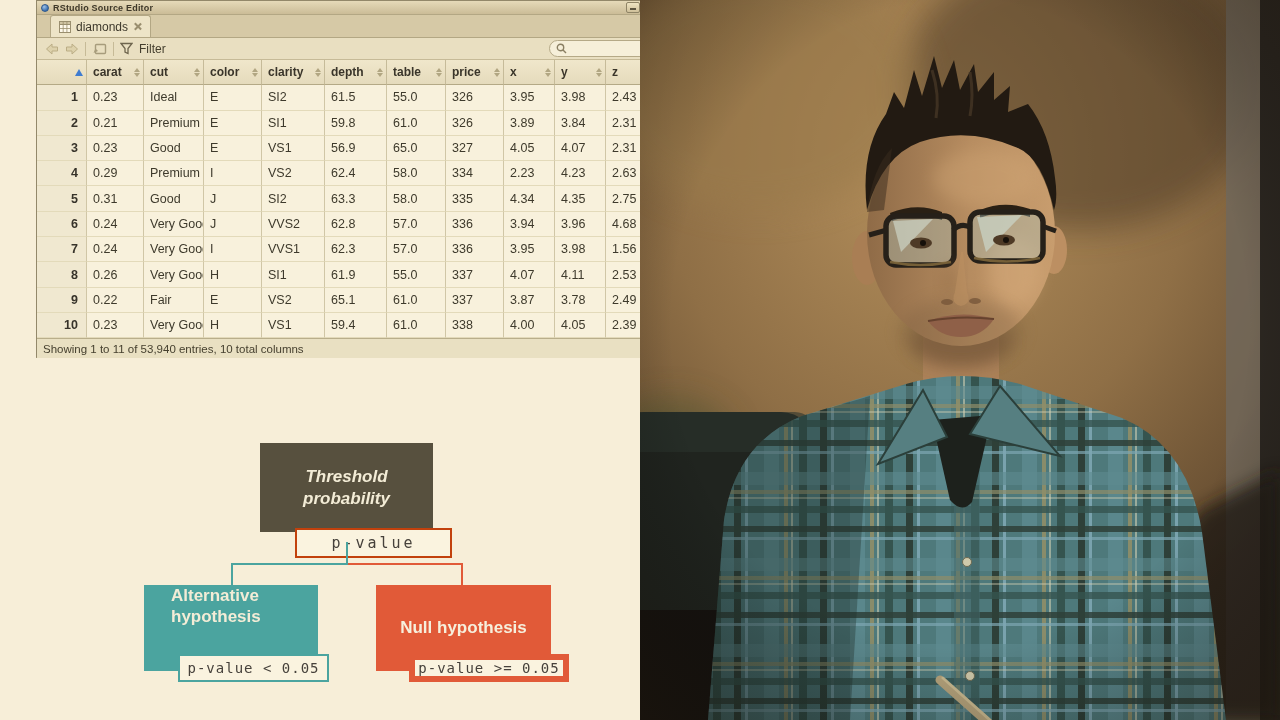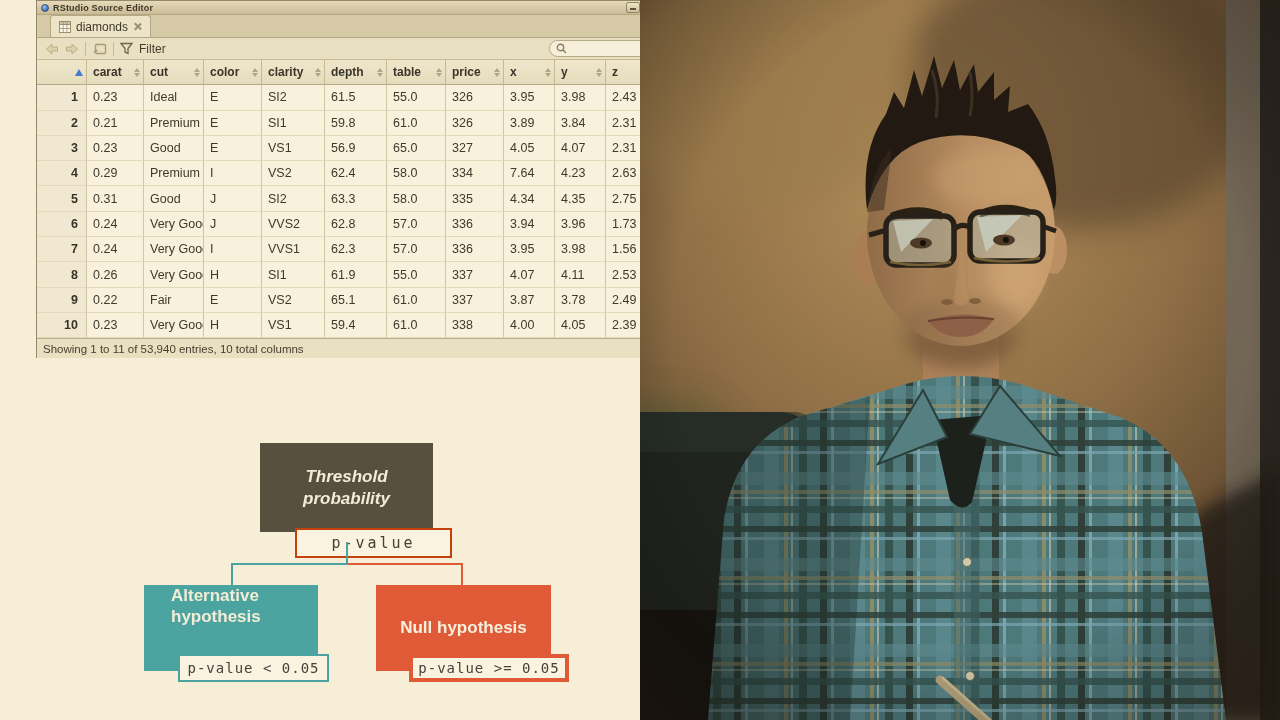--- a/index.html
+++ b/index.html
@@ -70,21 +70,21 @@
   .conn { position:absolute; }
   .c-stem { left:310px; top:184px; width:2px; height:21px; background:#4ba49f; }
   .c-h-teal { left:195px; top:205px; width:117px; height:2px; background:#4ba49f; }
   .c-h-orange { left:312px; top:205px; width:115px; height:2px; background:#e15a38; }
   .c-drop-teal { left:195px; top:205px; width:2px; height:23px; background:#4ba49f; }
   .c-drop-orange { left:425px; top:205px; width:2px; height:23px; background:#e15a38; }
   .box-alt { left:108px; top:227px; width:174px; height:86px; background:#4ba49f; color:#f3ecd6; font-weight:bold; font-size:17px; line-height:1.25; display:flex; align-items:flex-start; padding-left:27px; }
   .box-alt span { width:105px; }
   .pill-alt { left:142px; top:296px; width:151px; height:28px; border:2px solid #4ba49f; font-size:14px; letter-spacing:1px; }
   .box-null { left:340px; top:227px; width:175px; height:86px; background:#e15a38; color:#f6efdc; font-weight:bold; font-size:17px; display:flex; align-items:center; justify-content:center; }
-  .pill-null { left:373px; top:296px; width:160px; height:28px; border:4px solid #ef4444; font-size:14px; letter-spacing:1px; }
+  .pill-null { left:373px; top:296px; width:160px; height:28px; border:6px solid #ef4444; font-size:14px; letter-spacing:1px; }
 
   
   .right-pane { position:relative; width:640px; height:720px; background:#6e5534; }
   .right-pane svg { display:block; }
 </style>
 </head>
 <body>
 
 <div class="stage">
 
@@ -268,21 +268,21 @@
             <div class="td">4.07</div>
             <div class="td">2.31</div>
             <div class="td rownum">4</div>
             <div class="td">0.29</div>
             <div class="td">Premium</div>
             <div class="td">I</div>
             <div class="td">VS2</div>
             <div class="td">62.4</div>
             <div class="td">58.0</div>
             <div class="td">334</div>
-            <div class="td">7.64</div>
+            <div class="td">2.23</div>
             <div class="td">4.23</div>
             <div class="td">2.63</div>
             <div class="td rownum">5</div>
             <div class="td">0.31</div>
             <div class="td">Good</div>
             <div class="td">J</div>
             <div class="td">SI2</div>
             <div class="td">63.3</div>
             <div class="td">58.0</div>
             <div class="td">335</div>
@@ -292,21 +292,21 @@
             <div class="td rownum">6</div>
             <div class="td">0.24</div>
             <div class="td">Very Good</div>
             <div class="td">J</div>
             <div class="td">VVS2</div>
             <div class="td">62.8</div>
             <div class="td">57.0</div>
             <div class="td">336</div>
             <div class="td">3.94</div>
             <div class="td">3.96</div>
-            <div class="td">1.73</div>
+            <div class="td">4.68</div>
             <div class="td rownum">7</div>
             <div class="td">0.24</div>
             <div class="td">Very Good</div>
             <div class="td">I</div>
             <div class="td">VVS1</div>
             <div class="td">62.3</div>
             <div class="td">57.0</div>
             <div class="td">336</div>
             <div class="td">3.95</div>
             <div class="td">3.98</div>

